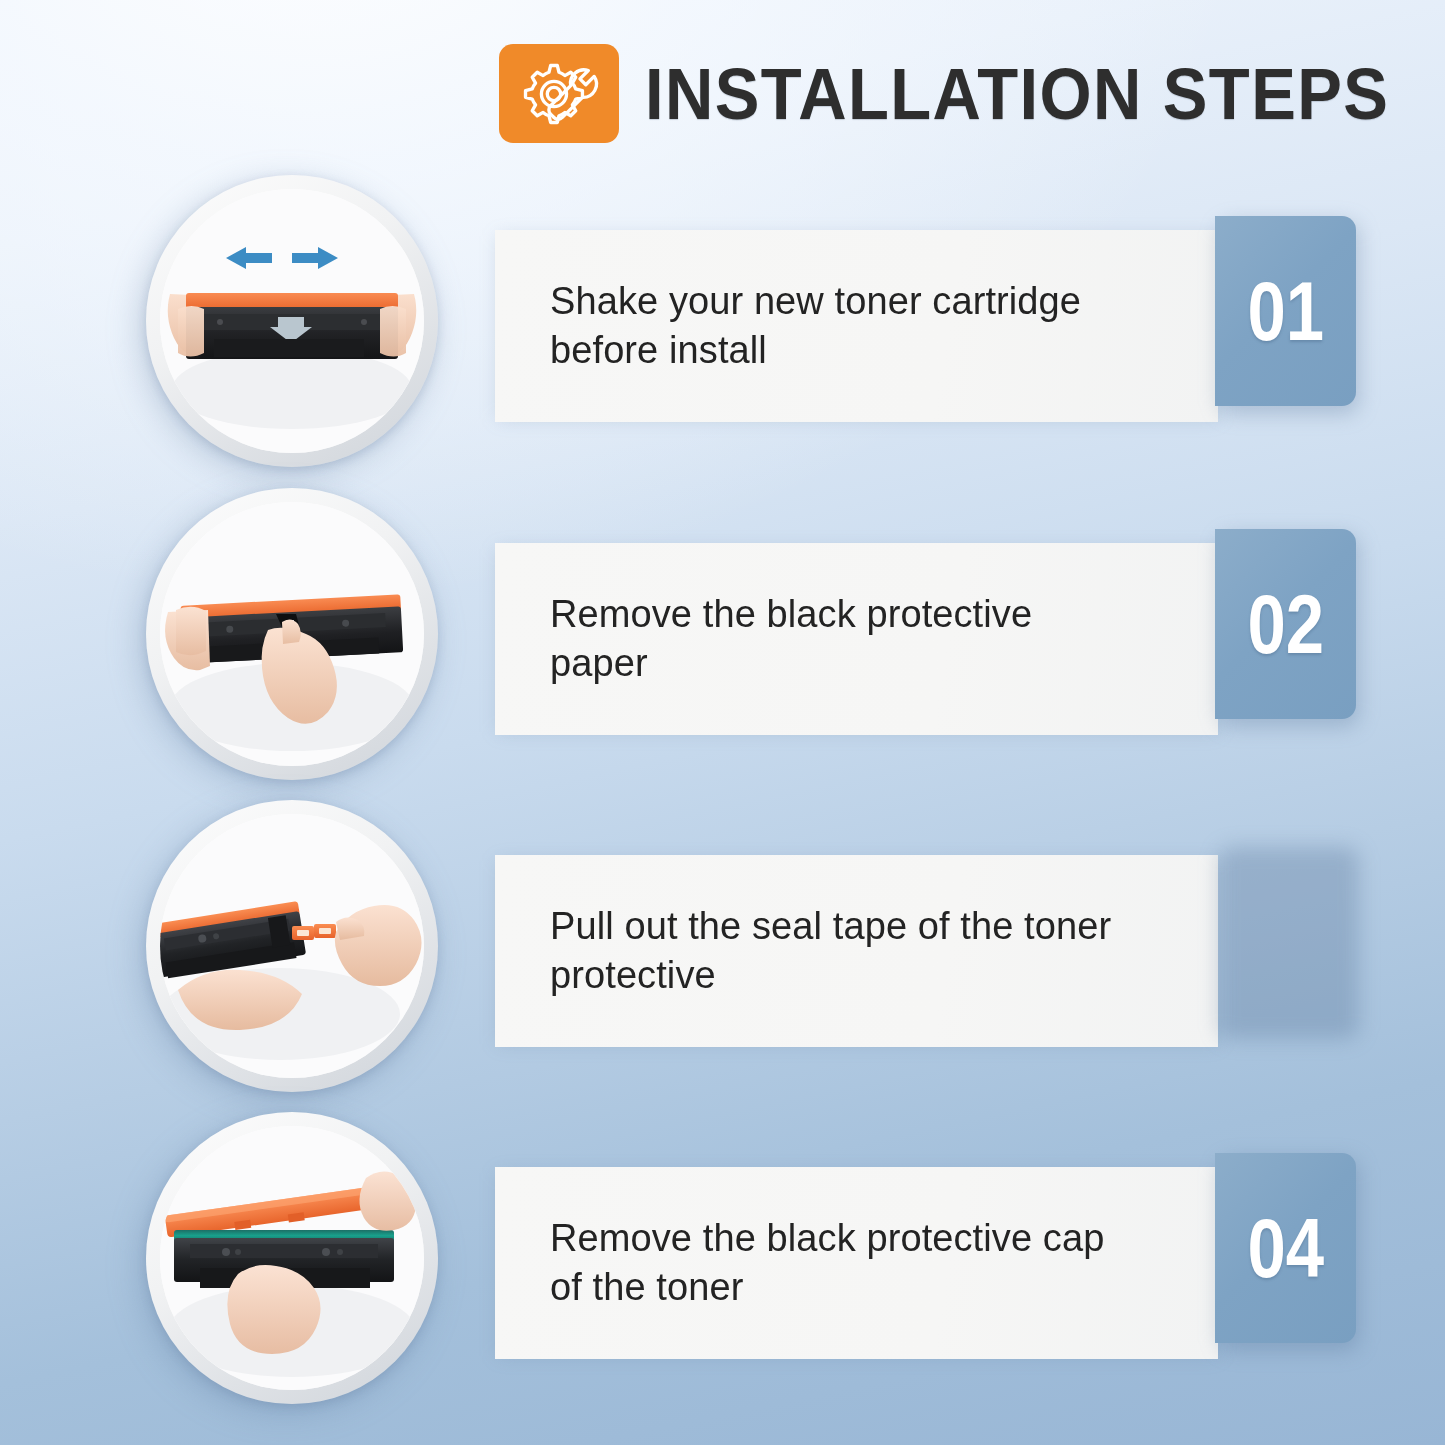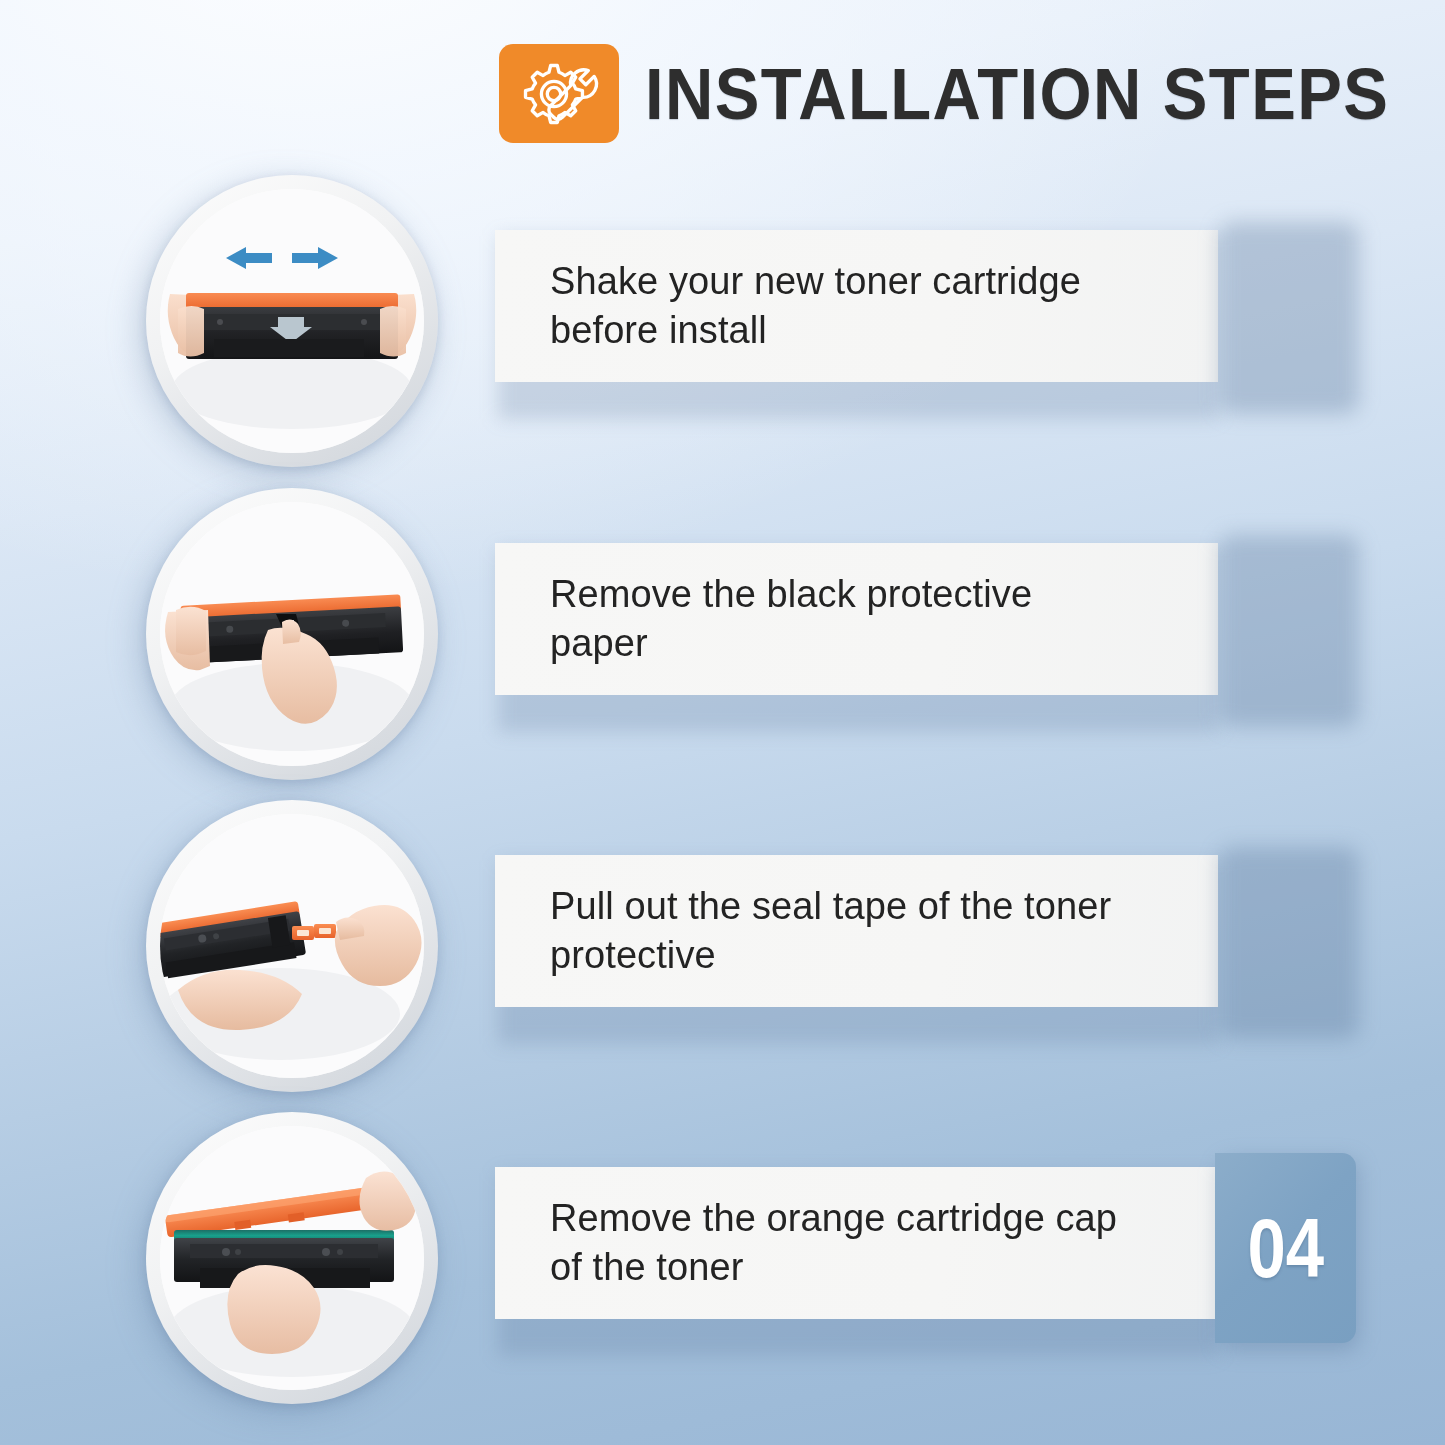--- a/index.html
+++ b/index.html
@@ -97,21 +97,21 @@
   .card-shadow {
     position:absolute;
     left:498px; top:66px;
     width:720px; height:183px;
     background:rgba(85,115,150,0.22);
     filter:blur(9px);
   }
   .card {
     position:absolute;
     left:495px; top:60px;
-    width:723px; height:152px;
+    width:723px; height:192px;
     background:linear-gradient(100deg,#f7f7f6 0%,#f6f6f5 62%,#f2f3f3 100%);
     display:flex;
     align-items:center;
   }
   .card-text {
     font-size:38px;
     line-height:1.28;
     color:#232323;
     padding-left:55px;
     padding-right:24px;
@@ -211,20 +211,23 @@
             <path d="M246 120 q-14 -6 -26 0 l0 44 q14 7 26 0 z" fill="url(#skin1)" opacity="0.95"></path>
           </svg>
         </div>
       </div>
     </div>
     <div class="card-shadow"></div>
     <div class="card">
       <div class="card-text">Shake your new toner cartridge before install</div>
     </div>
     <div class="num-shadow"></div>
+    <div class="num">
+      <span class="num-text">01</span>
+    </div>
   </div>
 
   <div class="step-row r2">
     <div class="photo-wrap">
       <div class="photo-shadow"></div>
       <div class="photo-ring">
         <div class="photo">
           <svg viewBox="0 0 264 264" aria-hidden="true">
             <defs>
               <linearGradient id="skin2" x1="0" y1="0" x2="0" y2="1">
@@ -263,20 +266,23 @@
             <path d="M122 120 q9 -6 16 2 q5 8 1 18 l-16 2 z" fill="url(#skin2)"></path>
           </svg>
         </div>
       </div>
     </div>
     <div class="card-shadow"></div>
     <div class="card">
       <div class="card-text">Remove the black protective paper</div>
     </div>
     <div class="num-shadow"></div>
+    <div class="num">
+      <span class="num-text">02</span>
+    </div>
   </div>
 
   <div class="step-row r3">
     <div class="photo-wrap">
       <div class="photo-shadow"></div>
       <div class="photo-ring">
         <div class="photo">
           <svg viewBox="0 0 264 264" aria-hidden="true">
             <defs>
               <linearGradient id="skin3" x1="0" y1="0" x2="0" y2="1">
@@ -375,21 +381,21 @@
 
             <path d="M206 52 q16 -12 34 -2 q18 10 16 30 q-2 20 -22 24 q-20 4 -30 -12 q-10 -18 2 -40 z" fill="url(#skin4)"></path>
 
             <path d="M78 148 q16 -12 38 -8 q26 4 38 22 q12 18 2 40 q-12 26 -44 26 q-34 0 -42 -30 q-8 -32 8 -50 z" fill="url(#skin4)"></path>
           </svg>
         </div>
       </div>
     </div>
     <div class="card-shadow"></div>
     <div class="card">
-      <div class="card-text">Remove the orange cartridge cap of the toner</div>
+      <div class="card-text">Remove the black protective cap of the toner</div>
     </div>
     <div class="num-shadow"></div>
     <div class="num">
       <span class="num-text">04</span>
     </div>
   </div>
 
 </div>
 
 </body></html>

